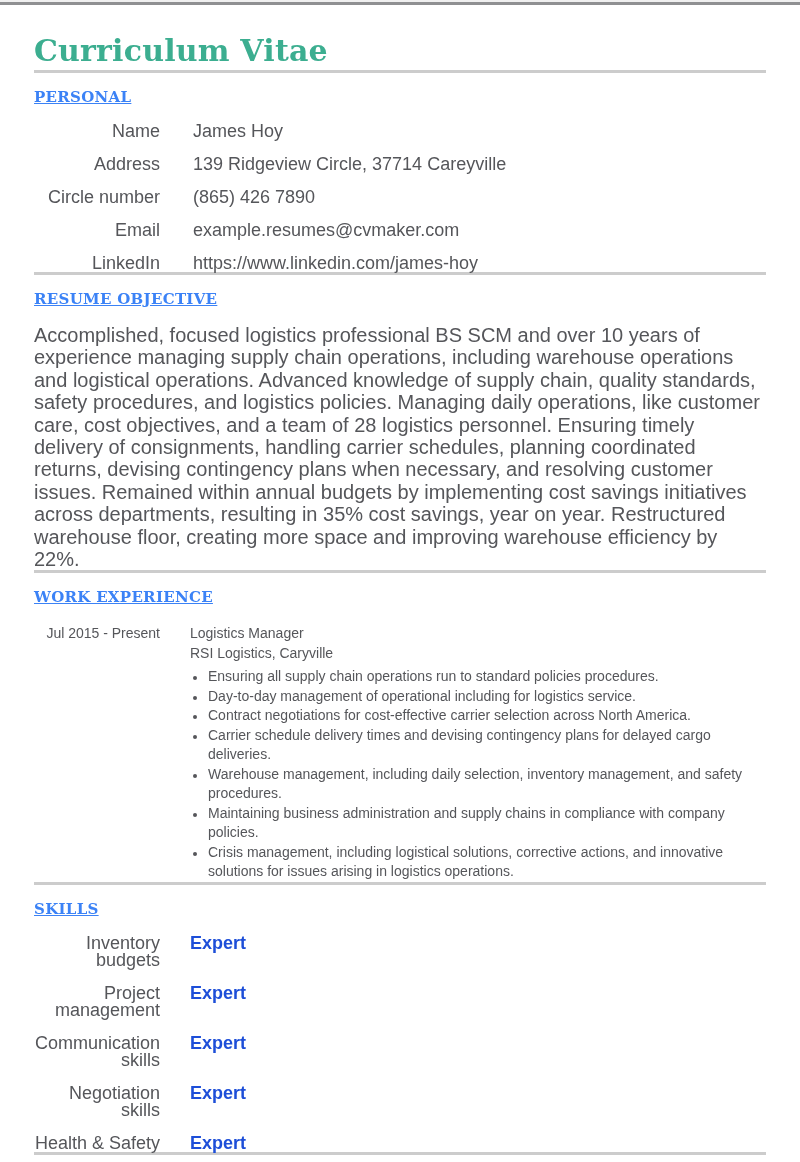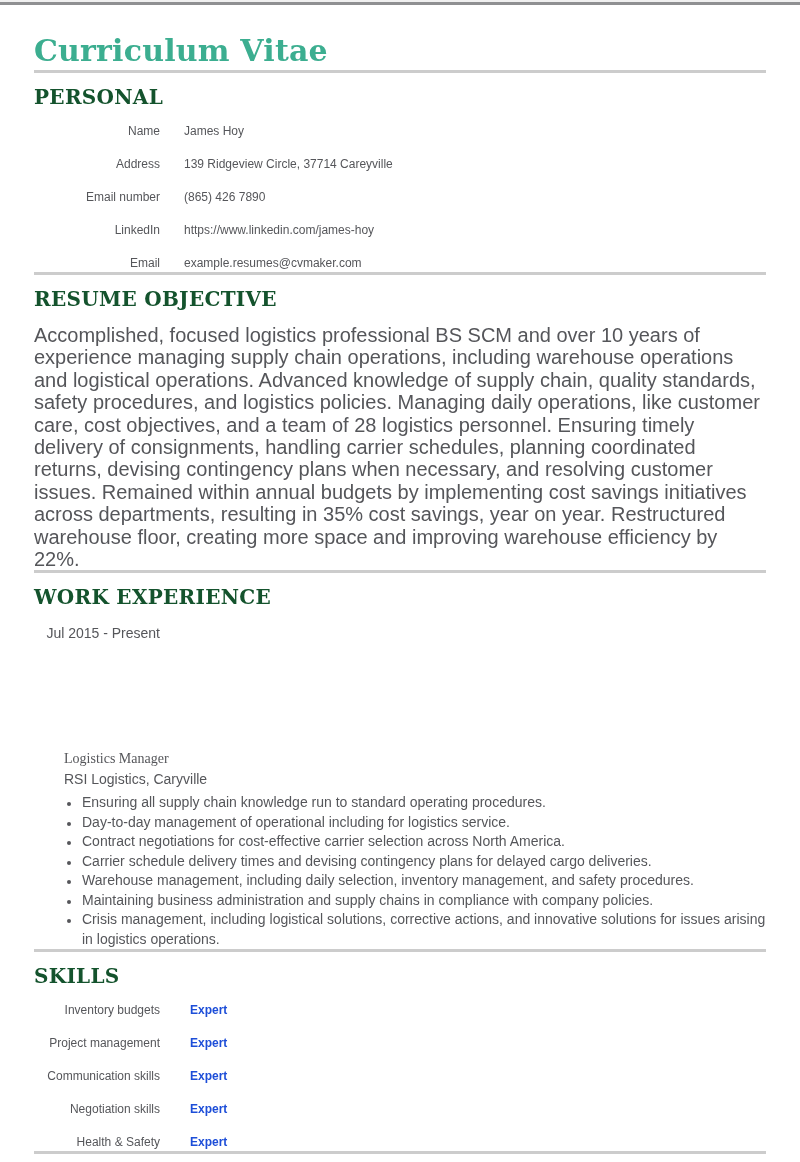--- a/index.html
+++ b/index.html
@@ -45,74 +45,73 @@
     margin: 0;
   }
   .divider-1 { margin-top: 32px; }
   .divider-2 { margin-top: 21px; }
   .divider-3 { margin-top: 17px; }
   .divider-4 { margin-top: 35px; }
   .divider-5 { margin-top: 27px; }
   h2.section-heading {
     font-family: "DejaVu Serif", serif;
     font-weight: bold;
-    color: #14532d;
-    font-size: 20px;
+    color: #3b82f6;
+    font-size: 15px;
     line-height: 18px;
     margin: 15px 0 0 0;
     letter-spacing: 0.3px;
+    text-decoration: underline;
   }
   .field-rows {
     margin-top: 17px;
   }
   .field-row {
     display: flex;
     align-items: flex-start;
     margin-bottom: 16px;
-    font-size: 12px;
+    font-size: 18px;
     line-height: 17px;
   }
   .field-row:last-child { margin-bottom: 0; }
   .field-label {
     width: 126px;
     text-align: right;
     flex: 0 0 126px;
   }
   .field-value {
-    margin-left: 24px;
+    margin-left: 33px;
   }
   .skill-level {
     margin-left: 30px;
     font-weight: bold;
     color: #1d4ed8;
   }
   p.body-text {
     font-size: 20px;
     line-height: 22.4px;
     margin: 16px 0 0 0;
   }
   .xp-entry {
     display: flex;
     margin-top: 17px;
     font-size: 14px;
-    flex-direction: column;
   }
   .xp-period {
     width: 126px;
     flex: 0 0 126px;
     text-align: right;
     line-height: 20px;
   }
   .xp-body {
     margin-left: 30px;
     flex: 1;
   }
   .xp-title {
     line-height: 20px;
-    font-family: Liberation Serif, serif;
   }
   .xp-company {
     line-height: 21px;
   }
   ul.xp-bullets {
     margin: 3px 0 0 0;
     padding-left: 17px;
   }
   ul.xp-bullets li {
     line-height: 19.5px;
@@ -146,30 +145,30 @@
       <div class="field-rows">
         <div class="field-row">
           <div class="field-label">Name</div>
           <div class="field-value">James Hoy</div>
         </div>
         <div class="field-row">
           <div class="field-label">Address</div>
           <div class="field-value">139 Ridgeview Circle, 37714 Careyville</div>
         </div>
         <div class="field-row">
-          <div class="field-label">Email number</div>
+          <div class="field-label">Circle number</div>
           <div class="field-value">(865) 426 7890</div>
+        </div>
+        <div class="field-row">
+          <div class="field-label">Email</div>
+          <div class="field-value">example.resumes@cvmaker.com</div>
         </div>
         <div class="field-row">
           <div class="field-label">LinkedIn</div>
           <div class="field-value">https://www.linkedin.com/james-hoy</div>
-        </div>
-        <div class="field-row">
-          <div class="field-label">Email</div>
-          <div class="field-value">example.resumes@cvmaker.com</div>
         </div>
       </div>
     </section>
 
     <hr class="divider divider-2">
 
     <section>
       <h2 class="section-heading">RESUME OBJECTIVE</h2>
       <p class="body-text">Accomplished, focused logistics professional BS SCM and over 10 years of experience managing supply chain operations, including warehouse operations and logistical operations. Advanced knowledge of supply chain, quality standards, safety procedures, and logistics policies. Managing daily operations, like customer care, cost objectives, and a team of 28 logistics personnel. Ensuring timely delivery of consignments, handling carrier schedules, planning coordinated returns, devising contingency plans when necessary, and resolving customer issues. Remained within annual budgets by implementing cost savings initiatives across departments, resulting in 35% cost savings, year on year. Restructured warehouse floor, creating more space and improving warehouse efficiency by 22%.</p>
     </section>
@@ -177,21 +176,21 @@
     <hr class="divider divider-3">
 
     <section>
       <h2 class="section-heading">WORK EXPERIENCE</h2>
       <div class="xp-entry">
         <div class="xp-period">Jul 2015 - Present</div>
         <div class="xp-body">
           <div class="xp-title">Logistics Manager</div>
           <div class="xp-company">RSI Logistics, Caryville</div>
           <ul class="xp-bullets">
-            <li>Ensuring all supply chain knowledge run to standard operating procedures.</li>
+            <li>Ensuring all supply chain operations run to standard policies procedures.</li>
             <li>Day-to-day management of operational including for logistics service.</li>
             <li>Contract negotiations for cost-effective carrier selection across North America.</li>
             <li>Carrier schedule delivery times and devising contingency plans for delayed cargo deliveries.</li>
             <li>Warehouse management, including daily selection, inventory management, and safety procedures.</li>
             <li>Maintaining business administration and supply chains in compliance with company policies.</li>
             <li>Crisis management, including logistical solutions, corrective actions, and innovative solutions for issues arising in logistics operations.</li>
           </ul>
         </div>
       </div>
     </section>

